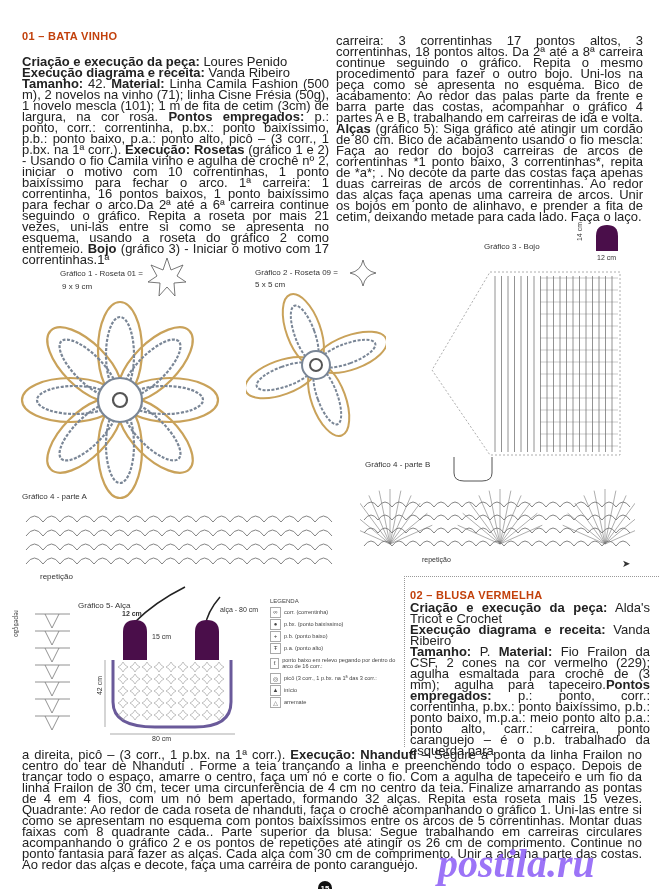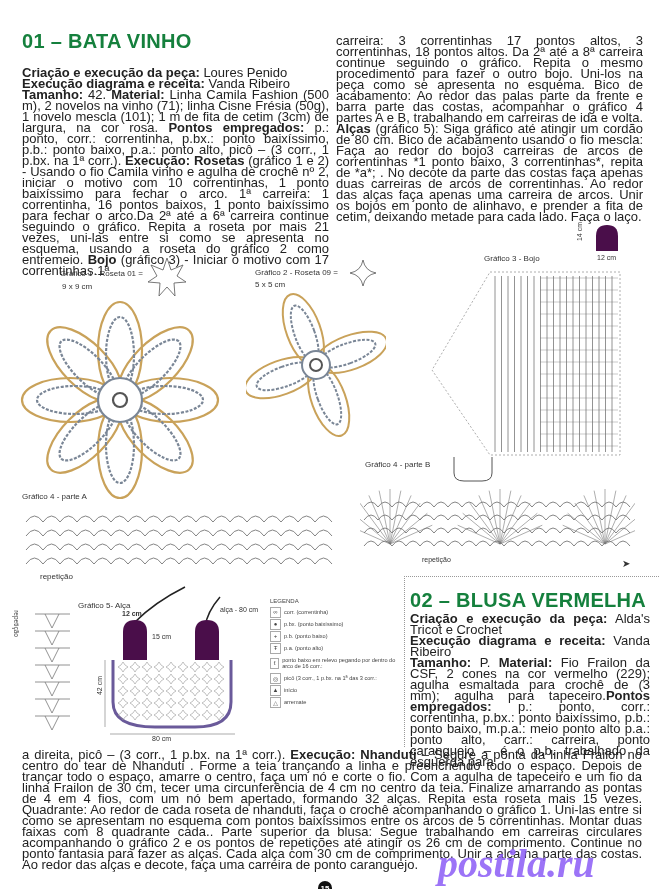--- a/index.html
+++ b/index.html
@@ -1,20 +1,20 @@
 <!DOCTYPE html>
 <html><head>
 <meta charset="utf-8">
 <style>
   html,body{margin:0;padding:0;}
   body{width:660px;height:889px;background:#fff;position:relative;overflow:hidden;font-family:"Liberation Sans",sans-serif;color:#222;}
   .abs{position:absolute;}
   .col{font-size:13px;line-height:11px;text-align:justify;}
   .col p{margin:0;}
-  .title{font-family:"Liberation Sans",sans-serif;font-weight:bold;color:#15803d;font-size:20px;letter-spacing:0.3px;}
+  .title{font-family:"Liberation Sans",sans-serif;font-weight:bold;color:#c2410c;font-size:11px;letter-spacing:0.3px;}
   b{font-weight:bold;}
   .cap{font-size:8px;color:#333;}
   .wm{color:#8b5cf6;font-family:"Liberation Serif",serif;font-style:italic;font-weight:bold;font-size:40px;opacity:0.85;}
   .legend-row{display:flex;align-items:center;font-size:5.6px;color:#444;height:12px;}
   .legend-box{width:9px;height:9px;border:1px solid #aaa;display:inline-flex;align-items:center;justify-content:center;font-size:6px;margin-right:3px;}
   .dotted-box{border-top:1px dotted #999;border-left:1px dotted #999;}
   .pagenum{width:14px;height:14px;border-radius:50%;background:#111;color:#fff;font-size:8px;font-weight:bold;display:flex;align-items:center;justify-content:center;}
 </style>
 </head>
 <body>
@@ -81,21 +81,21 @@
       <ellipse cx="70" cy="42" rx="10" ry="30" transform="rotate(-20 70 75)"></ellipse>
       <ellipse cx="70" cy="42" rx="10" ry="30" transform="rotate(70 70 75)"></ellipse>
       <ellipse cx="70" cy="42" rx="10" ry="30" transform="rotate(160 70 75)"></ellipse>
       <ellipse cx="70" cy="42" rx="10" ry="30" transform="rotate(250 70 75)"></ellipse>
     </g>
     <circle cx="70" cy="75" r="14" fill="#fff" stroke="#7a8696"></circle>
     <circle cx="70" cy="75" r="6" stroke="#555"></circle>
   </g>
 </svg>
 
-<div class="abs cap" style="left:484px;top:254px;text-align:center;">Gráfico 3 - Bojo</div>
+<div class="abs cap" style="left:484px;top:242px;text-align:center;">Gráfico 3 - Bojo</div>
 <svg class="abs" style="left:594px;top:224px;" width="26" height="28">
     <path d="M2,27 L2,12 Q2,1 13,1 Q24,1 24,12 L24,27Z" fill="#4a0e4a"></path>
   </svg>
 <div class="abs cap" style="left:570px;top:228px;transform:rotate(-90deg);font-size:7px;">14 cm</div>
 <div class="abs cap" style="left:597px;top:254px;font-size:7px;">12 cm</div>
 <svg class="abs" style="left:430px;top:270px;" width="200" height="190" viewBox="0 0 200 190">
   <g stroke="#777" stroke-width="0.8" fill="none">
     <path d="M60,2 L190,2 L190,185 L60,185 L2,100 Z" stroke="#999" stroke-dasharray="2 2"></path>
     <g id="vlines">
         <line x1="65" y1="6" x2="65" y2="182"></line>

